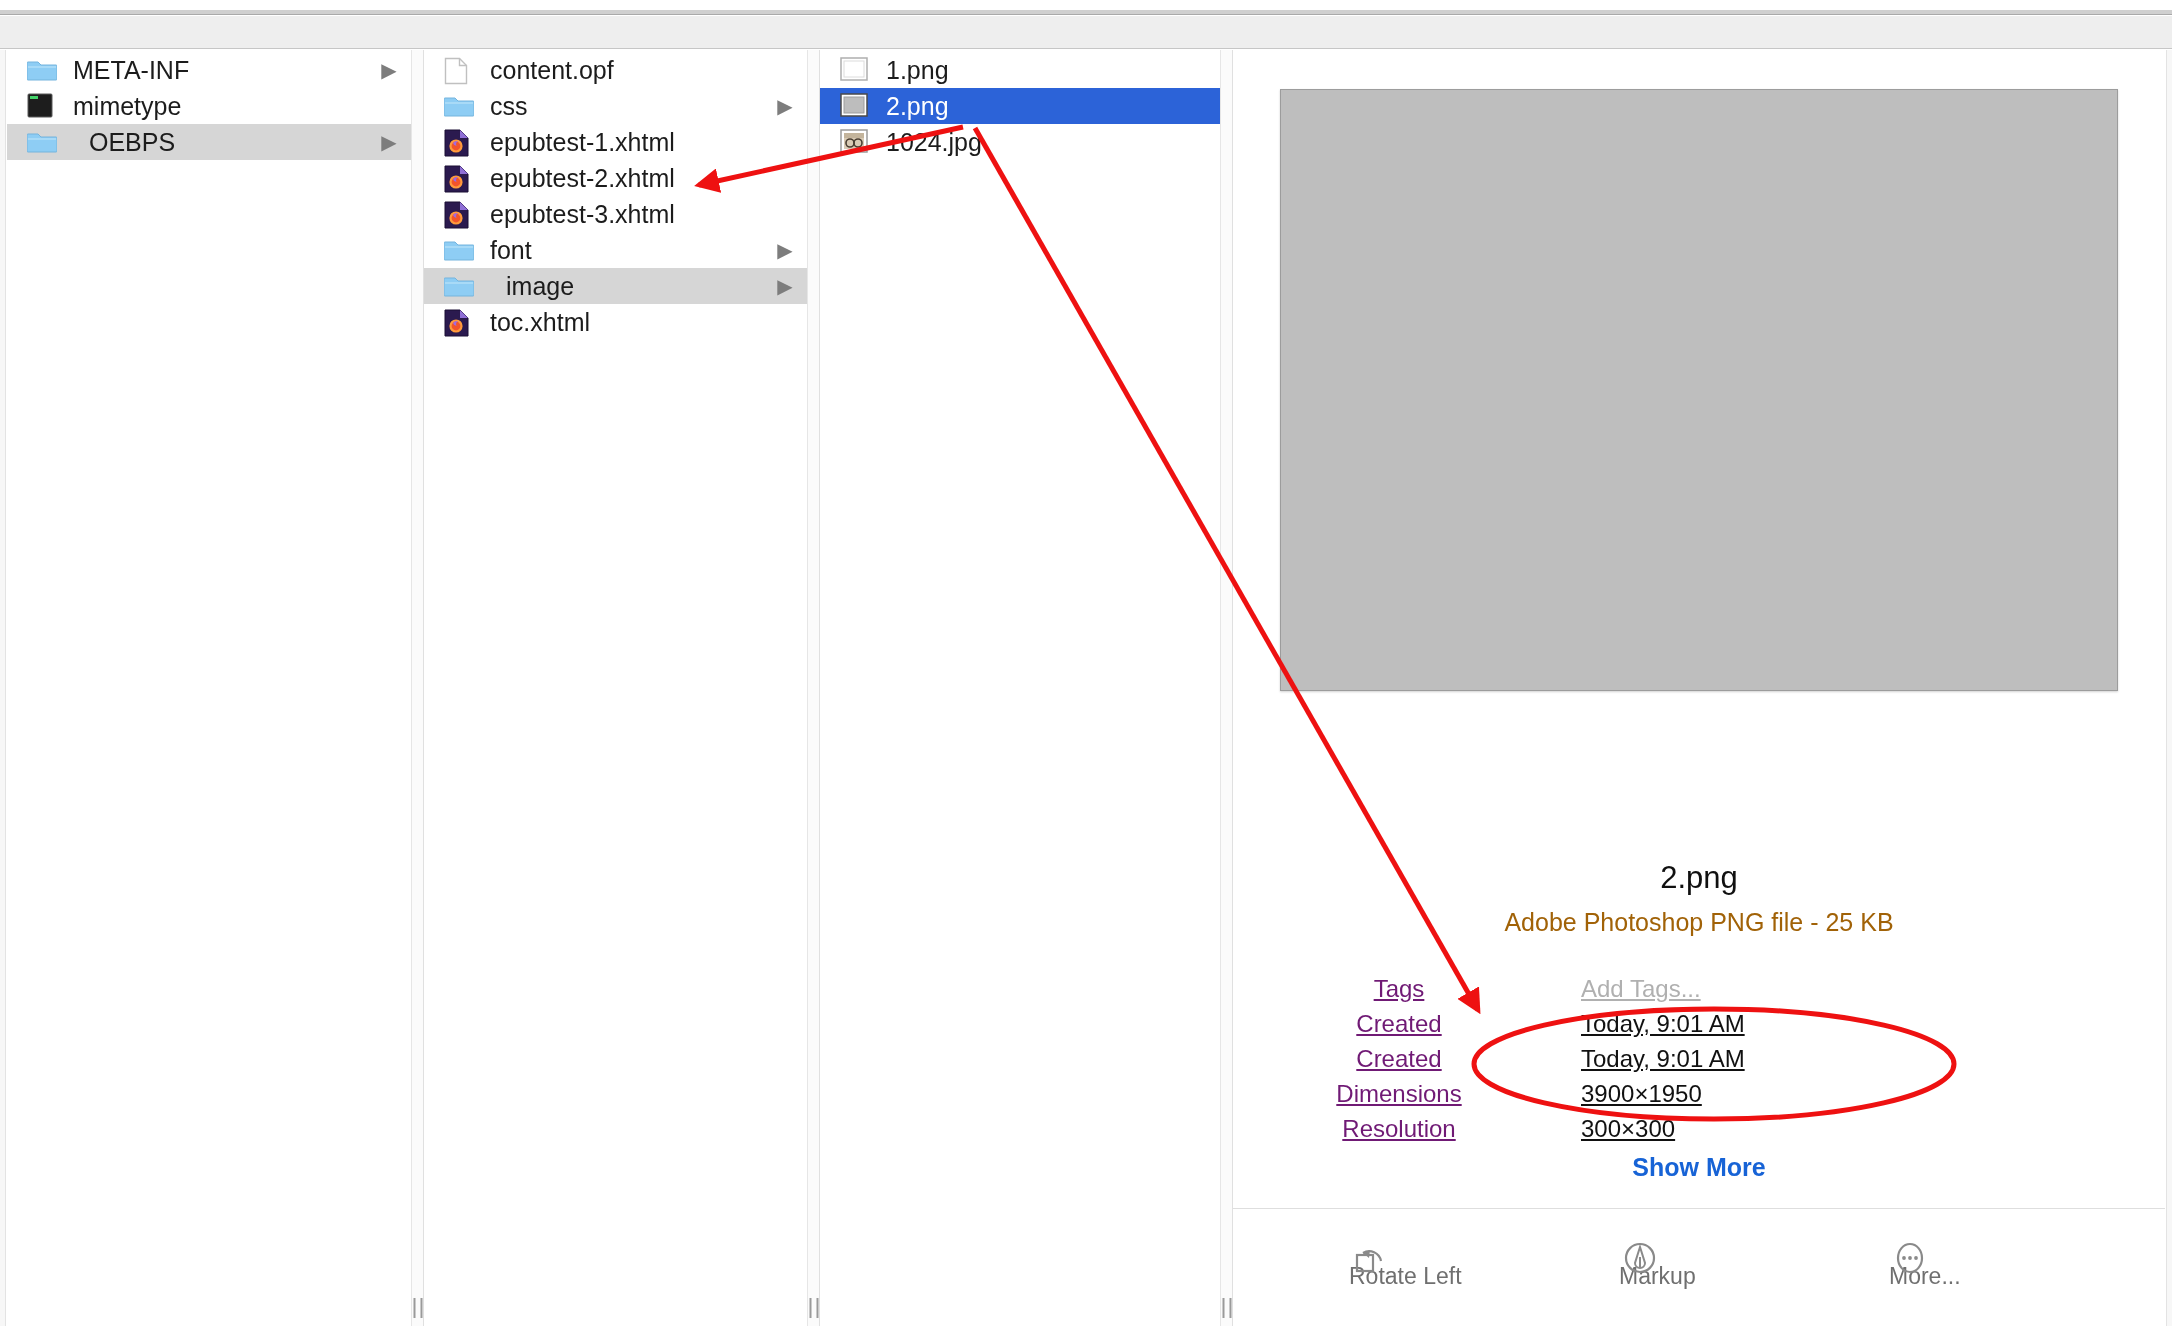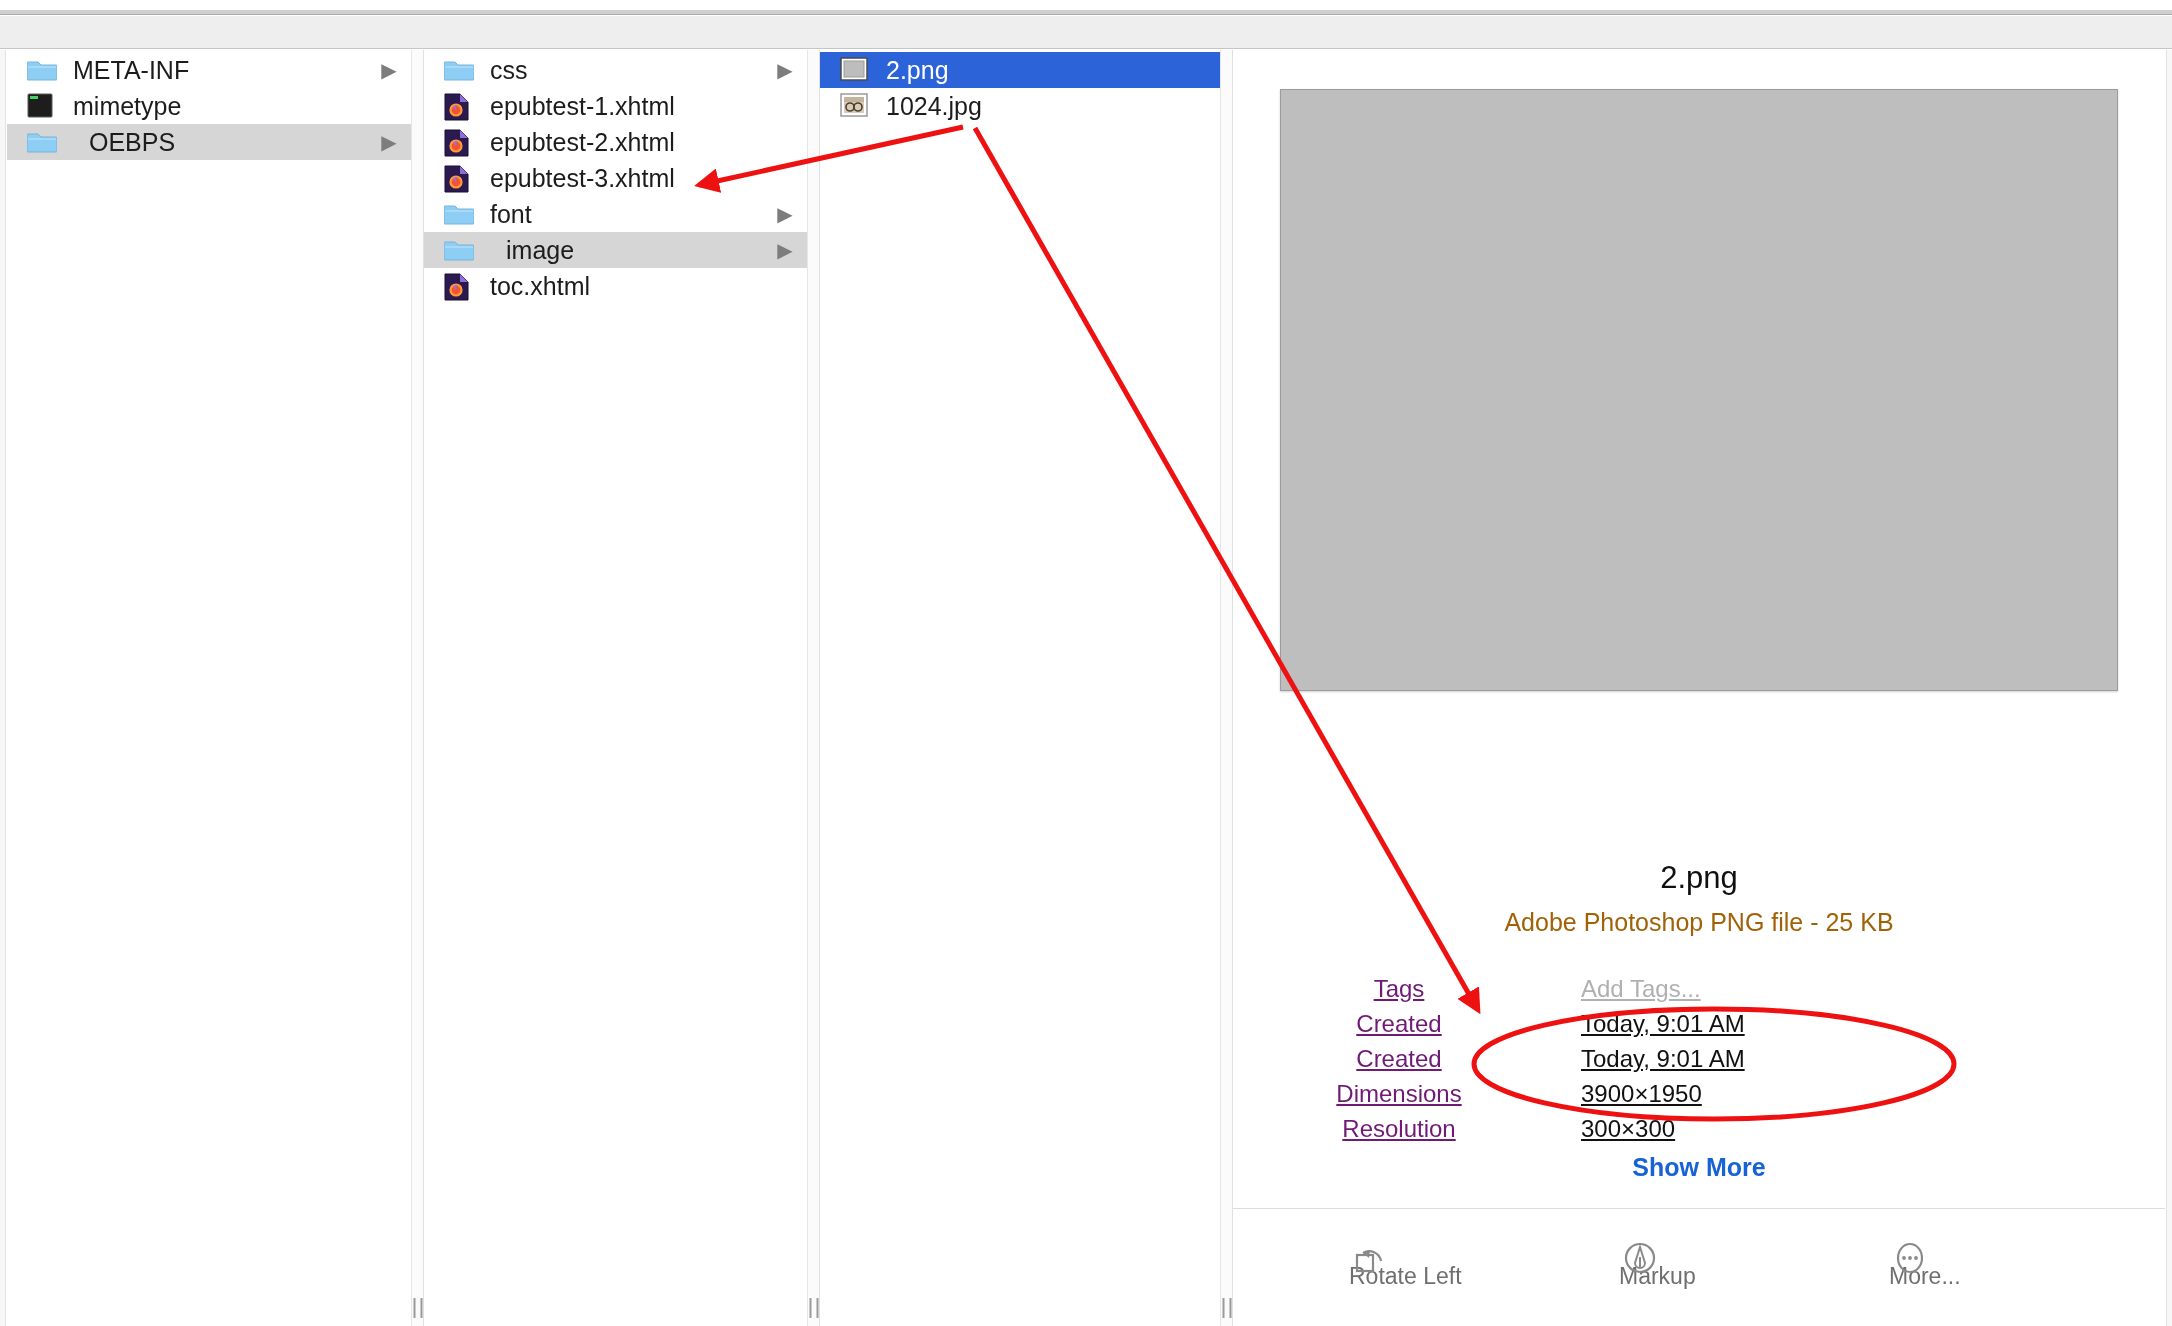--- a/index.html
+++ b/index.html
@@ -184,20 +184,30 @@
     <span class="grip">
         <i></i>
         <i></i>
       </span>
   </div>
 
   <div class="col col-2">
     <div class="rowlist" id="list-col2">
         <div class="row">
           <span class="ic">
+            <svg width="24" height="28" viewBox="0 0 24 28">
+      <path d="M1.5 1.5 h14 l7 7 v18 h-21 z" fill="#ffffff" stroke="#c0c0c0" stroke-width="1.4"></path>
+      <path d="M15.5 1.5 v7 h7" fill="none" stroke="#c0c0c0" stroke-width="1.4"></path>
+            </svg>
+          </span>
+          <span class="label">content.opf</span>
+          <span class="chev"></span>
+        </div>
+        <div class="row">
+          <span class="ic">
             <svg width="30" height="25" viewBox="0 0 30 25">
       <path d="M1 5 h10 l3 3 h15 a1 1 0 0 1 1 1 v13 a1 1 0 0 1 -1 1 h-28 a1 1 0 0 1 -1 -1 v-16 a1 1 0 0 1 1 -1 z" fill="#8ecdf4" stroke="#74b4dd" stroke-width="1"></path>
       <path d="M1 9 h28 v2 h-28z" fill="#a8daf7"></path>
             </svg>
           </span>
           <span class="label">css</span>
           <span class="chev">▶</span>
         </div>
         <div class="row">
           <span class="ic">
@@ -275,20 +285,30 @@
   </div>
   <div class="divider d2">
     <span class="grip">
         <i></i>
         <i></i>
       </span>
   </div>
 
   <div class="col col-3">
     <div class="rowlist" id="list-col3">
+        <div class="row">
+          <span class="ic">
+            <svg width="28" height="24" viewBox="0 0 28 24">
+      <rect x="1" y="1" width="26" height="22" fill="#ffffff" stroke="#aeaeae" stroke-width="1.5"></rect>
+      <rect x="4" y="4" width="20" height="16" fill="#ffffff" stroke="#dcdcdc"></rect>
+            </svg>
+          </span>
+          <span class="label">1.png</span>
+          <span class="chev"></span>
+        </div>
         <div class="row sel-blue">
           <span class="ic">
             <svg width="28" height="24" viewBox="0 0 28 24">
       <rect x="1" y="1" width="26" height="22" fill="#ffffff" stroke="#4a4a4a" stroke-width="1.5"></rect>
       <rect x="4" y="4" width="20" height="16" fill="#bdbdbd" stroke="#9d9d9d"></rect>
             </svg>
           </span>
           <span class="label">2.png</span>
           <span class="chev"></span>
         </div>

